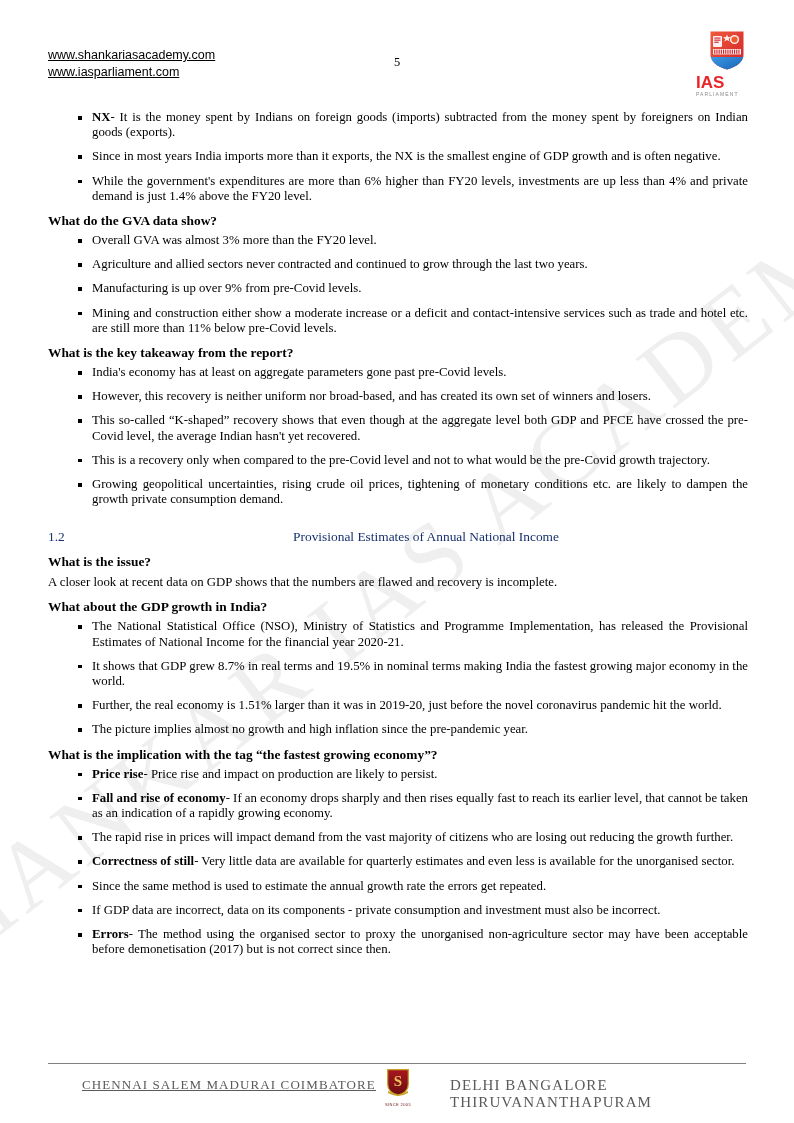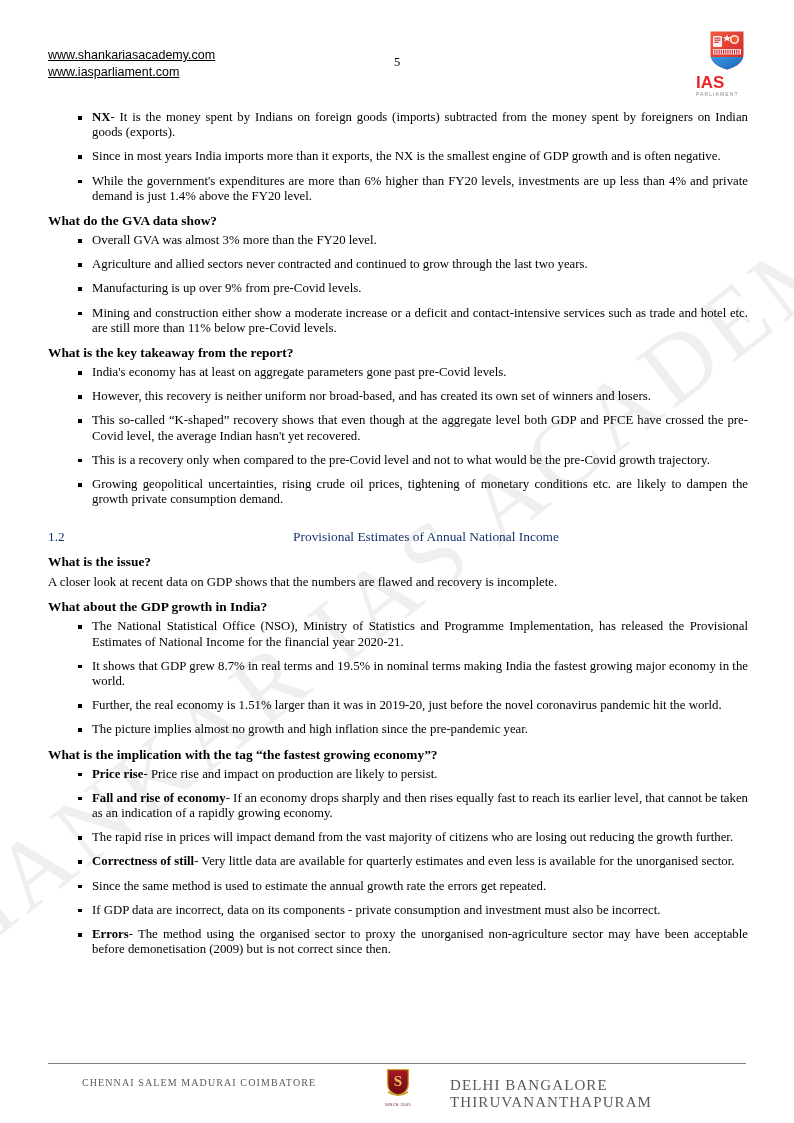--- a/index.html
+++ b/index.html
@@ -111,22 +111,23 @@
   
   .footer{
     position:absolute; left:0; bottom:0; width:794px; height:68px; z-index:2;
   }
   .footer hr{
     position:absolute; left:48px; top:8px; width:698px;
     border:0; border-top:1px solid #808080; margin:0;
   }
   .cities-left{
     position:absolute; left:82px; top:22px;
-    font-size:10px; letter-spacing:1.1px; color:#5a5a5a;
+    font-size:13px; letter-spacing:1.1px; color:#5a5a5a;
     font-family:"Liberation Serif",serif;
+    text-decoration:underline;
   }
   .cities-right{
     position:absolute; left:450px; top:22px;
     font-size:15px; letter-spacing:1.1px; color:#5a5a5a;
     font-family:"Liberation Serif",serif;
   }
   .emblem{
     position:absolute; left:377px; top:12px; width:42px; text-align:center;
   }
   .emblem-since{
@@ -238,21 +239,21 @@
     </ul>
 
     <div class="qhead">What is the implication with the tag “the fastest growing economy”?</div>
     <ul class="bl">
       <li><b>Price rise</b><span>- Price rise and impact on production are likely to persist.</span></li>
       <li><b>Fall and rise of economy</b><span>- If an economy drops sharply and then rises equally fast to reach its earlier level, that cannot be taken as an indication of a rapidly growing economy.</span></li>
       <li><span>The rapid rise in prices will impact demand from the vast majority of citizens who are losing out reducing the growth further.</span></li>
       <li><b>Correctness of still</b><span>- Very little data are available for quarterly estimates and even less is available for the unorganised sector.</span></li>
       <li><span>Since the same method is used to estimate the annual growth rate the errors get repeated.</span></li>
       <li><span>If GDP data are incorrect, data on its components - private consumption and investment must also be incorrect.</span></li>
-      <li><b>Errors</b><span>- The method using the organised sector to proxy the unorganised non-agriculture sector may have been acceptable before demonetisation (2009) but is not correct since then.</span></li>
+      <li><b>Errors</b><span>- The method using the organised sector to proxy the unorganised non-agriculture sector may have been acceptable before demonetisation (2017) but is not correct since then.</span></li>
     </ul>
 
   </div>
 
   <div class="footer">
     <hr>
     <div class="cities-left">CHENNAI  SALEM  MADURAI  COIMBATORE</div>
     <div class="emblem">
       <svg width="26" height="30" viewBox="0 0 26 30" xmlns="http://www.w3.org/2000/svg">
         <defs>

